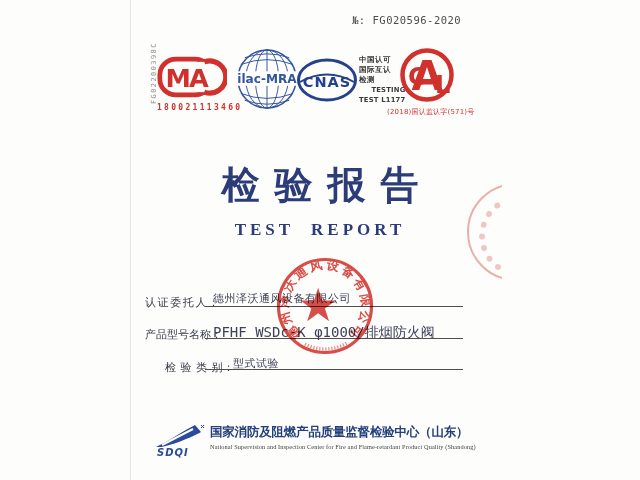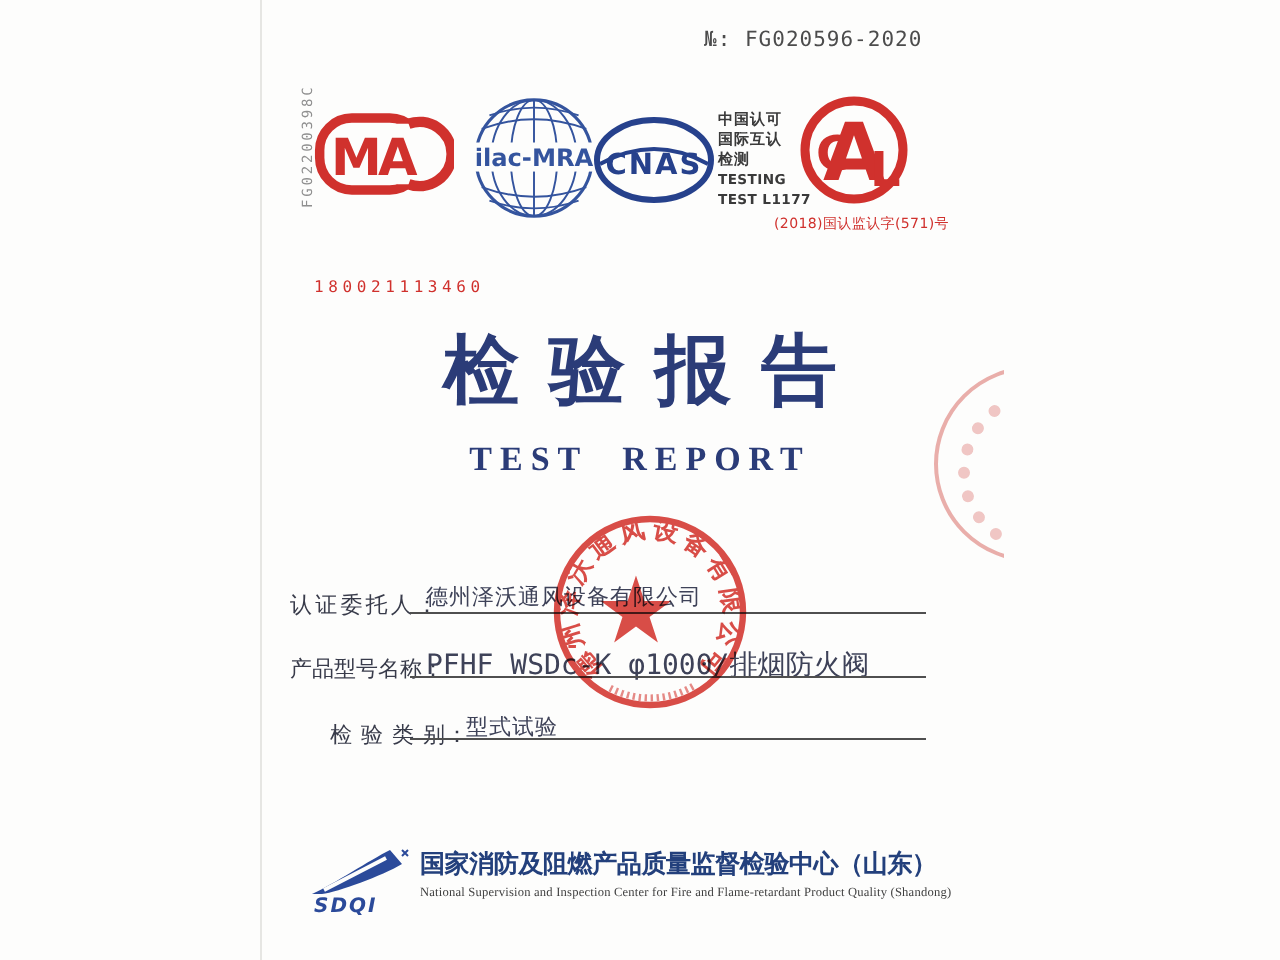--- a/index.html
+++ b/index.html
@@ -18,25 +18,25 @@
   .side-code{
     left:150px;top:104px;transform:rotate(-90deg);transform-origin:0 0;
     font-family:"DejaVu Sans Mono", monospace;font-size:7px;color:#8f8f8f;
     letter-spacing:1.4px;white-space:nowrap;
   }
 
   svg{font-family:"DejaVu Sans", sans-serif;}
 
   .cma-number{
     left:157px;top:103px;font-family:"DejaVu Sans Mono", monospace;
-    font-size:8px;font-weight:normal;color:#d0312d;letter-spacing:2.3px;white-space:nowrap;margin-top:36px;
+    font-size:8px;font-weight:bold;color:#d0312d;letter-spacing:2.3px;white-space:nowrap;
   }
   .cnas-info{left:359px;top:55px;color:#3a3a3a;line-height:10px;white-space:nowrap;}
   .cnas-info .zh{font-size:7.5px;font-weight:bold;letter-spacing:.5px;}
-  .cnas-info .en{font-size:6.8px;font-weight:bold;letter-spacing:.2px;}
+  .cnas-info .en{font-size:6.8px;font-weight:bold;letter-spacing:.2px;text-align:right;}
   .cal-caption{
     left:387px;top:107px;font-size:7px;color:#d0312d;letter-spacing:.2px;white-space:nowrap;
   }
 
   .title-zh{
     left:140px;top:160px;width:360px;text-align:center;
     font-size:38px;font-weight:bold;color:#2b3c78;
     letter-spacing:15px;padding-left:15px;box-sizing:border-box;white-space:nowrap;
   }
   .title-en{

